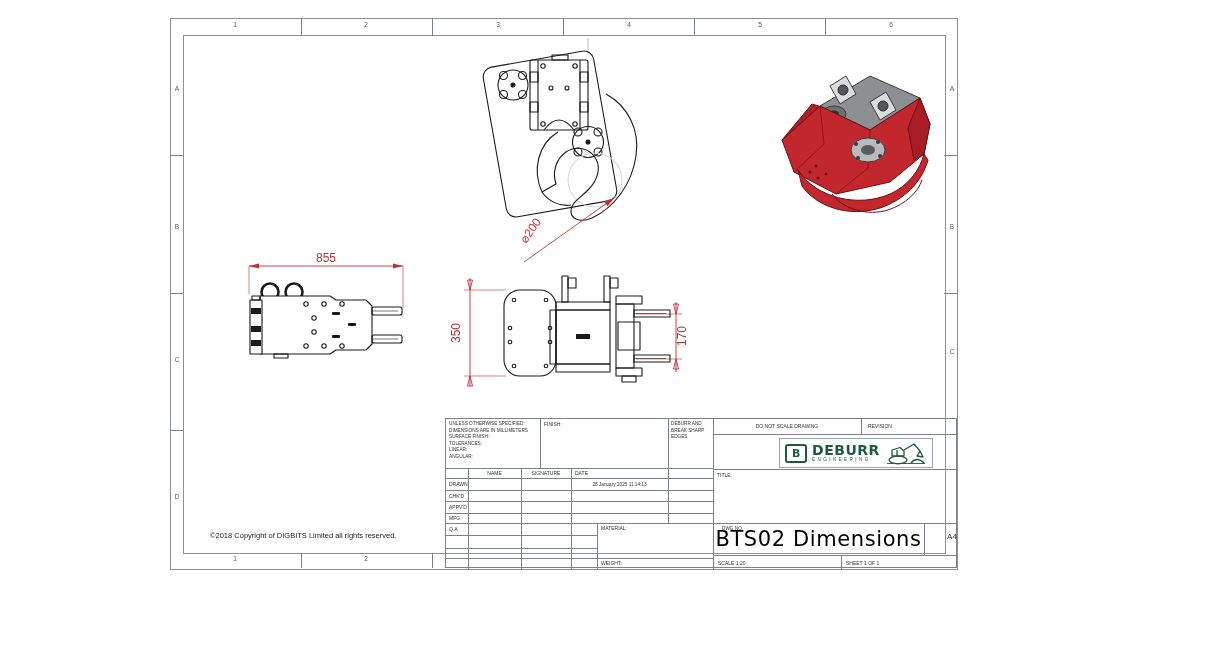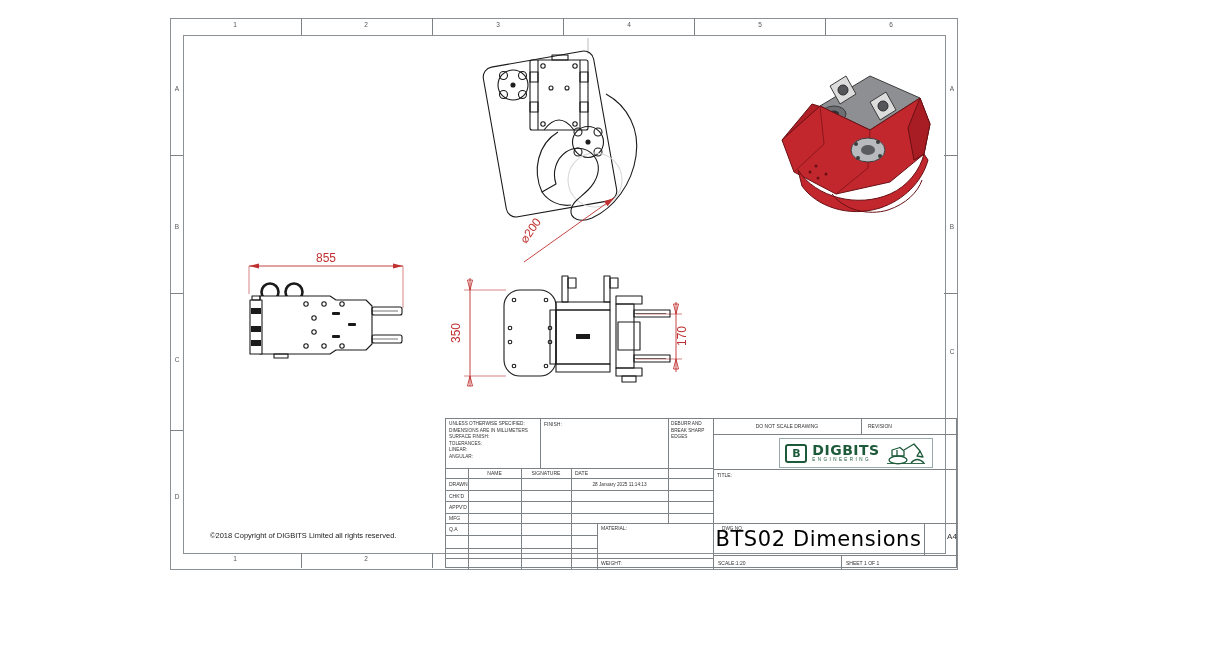--- a/index.html
+++ b/index.html
@@ -280,21 +280,21 @@
     <div class="tbsmall" style="left:125px;top:62.5px;width:97px;text-align:center;">28 January 2025 11:14:13</div>
     <div class="tbtext" style="left:155px;top:106px;">MATERIAL:</div>
     <div class="tbtext" style="left:155px;top:140.5px;">WEIGHT:</div>
 
     <div class="tbtext" style="left:267px;top:4px;width:148px;text-align:center;">DO NOT SCALE DRAWING</div>
     <div class="tbtext" style="left:422px;top:4px;">REVISION</div>
 
     <div class="logo-box">
       <div class="logo-mark">B</div>
       <div style="display:flex;flex-direction:column;align-items:flex-start;">
-        <div class="logo-name">DIGBITS</div>
+        <div class="logo-name">DEBURR</div>
         <div class="logo-sub">ENGINEERING</div>
       </div>
       <svg width="42" height="24" viewBox="0 0 42 24">
         <g stroke="#1d5a3a" fill="none" stroke-width="1.3" stroke-linejoin="round">
           <ellipse cx="13" cy="19" rx="9" ry="3.8"></ellipse>
           <path d="M7,15 L7,9 L15,6.5 L19,10 L19,15 Z"></path>
           <line x1="12" y1="9" x2="12" y2="15"></line>
           <path d="M19,9 L29,3 L35,10"></path>
           <path d="M35,10 L38,16 L32,15 Z"></path>
           <path d="M26,22 Q32,15 39,22"></path>

